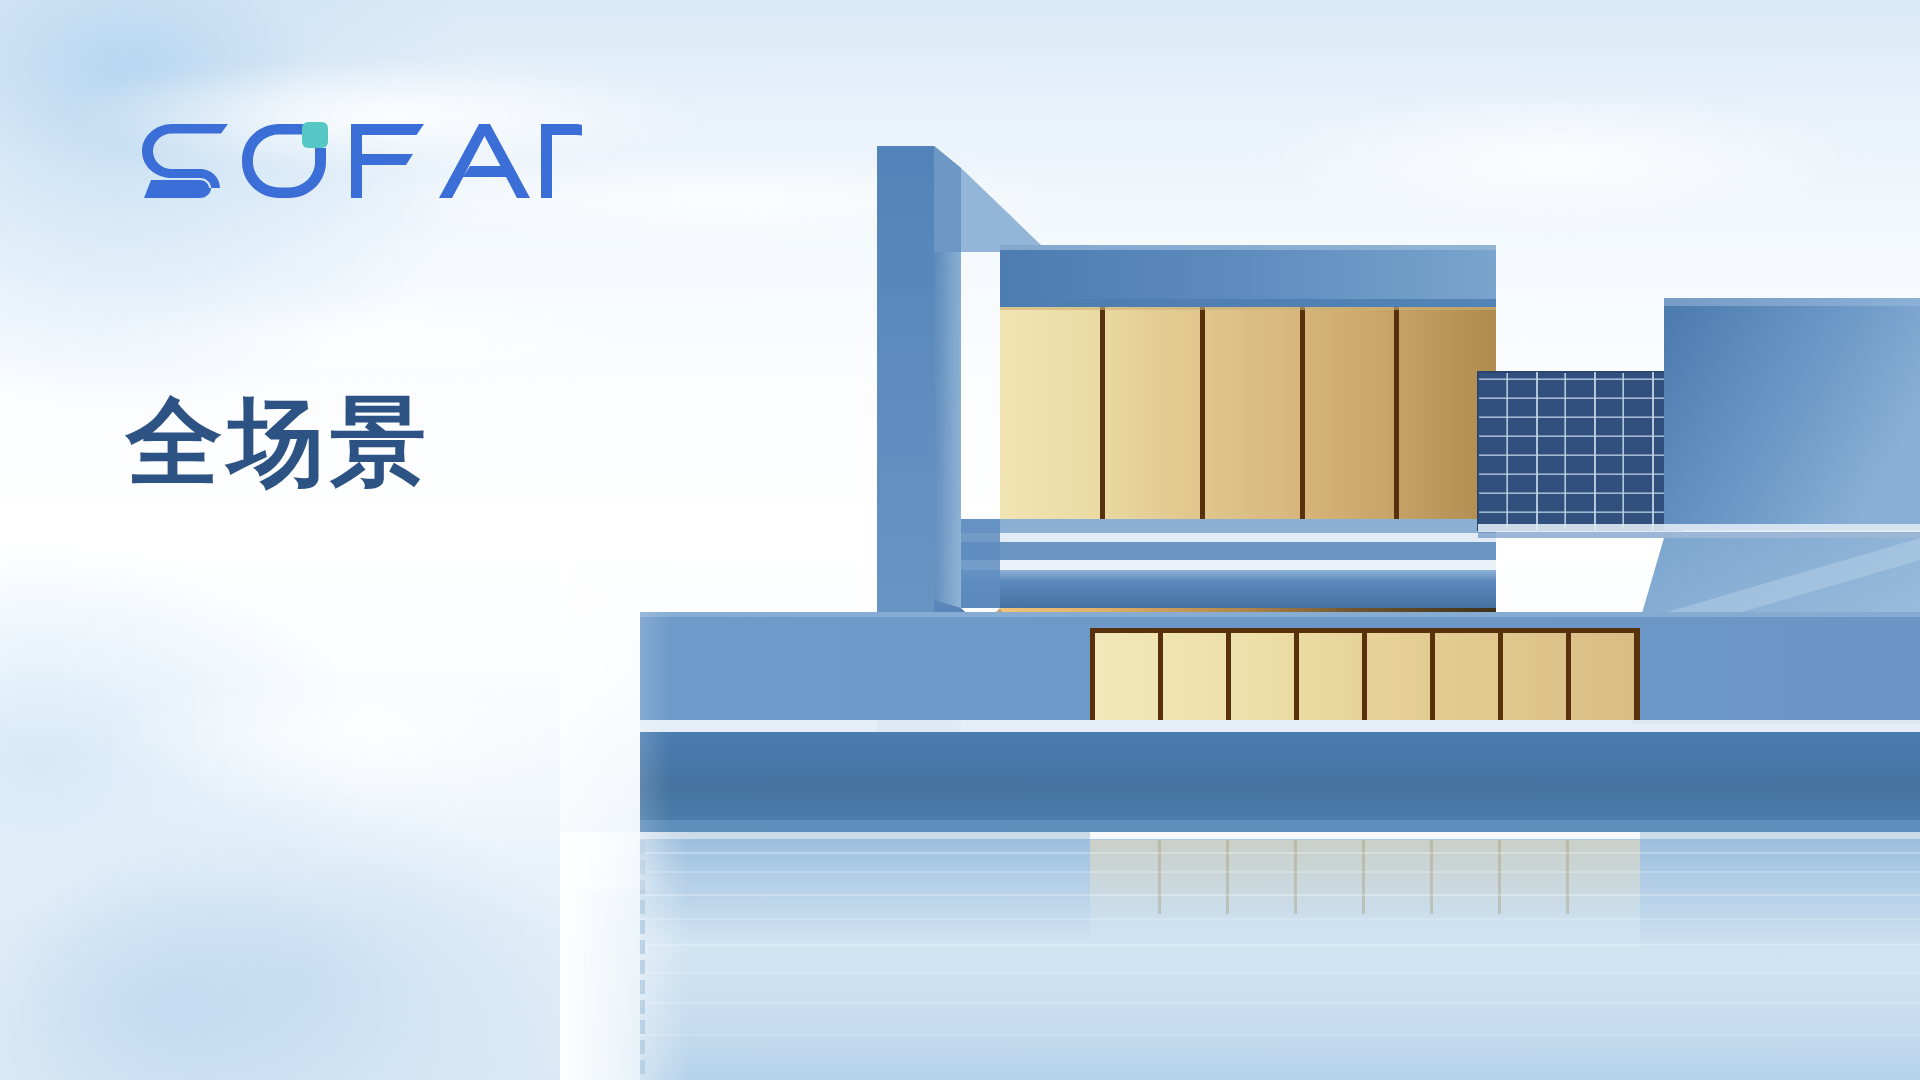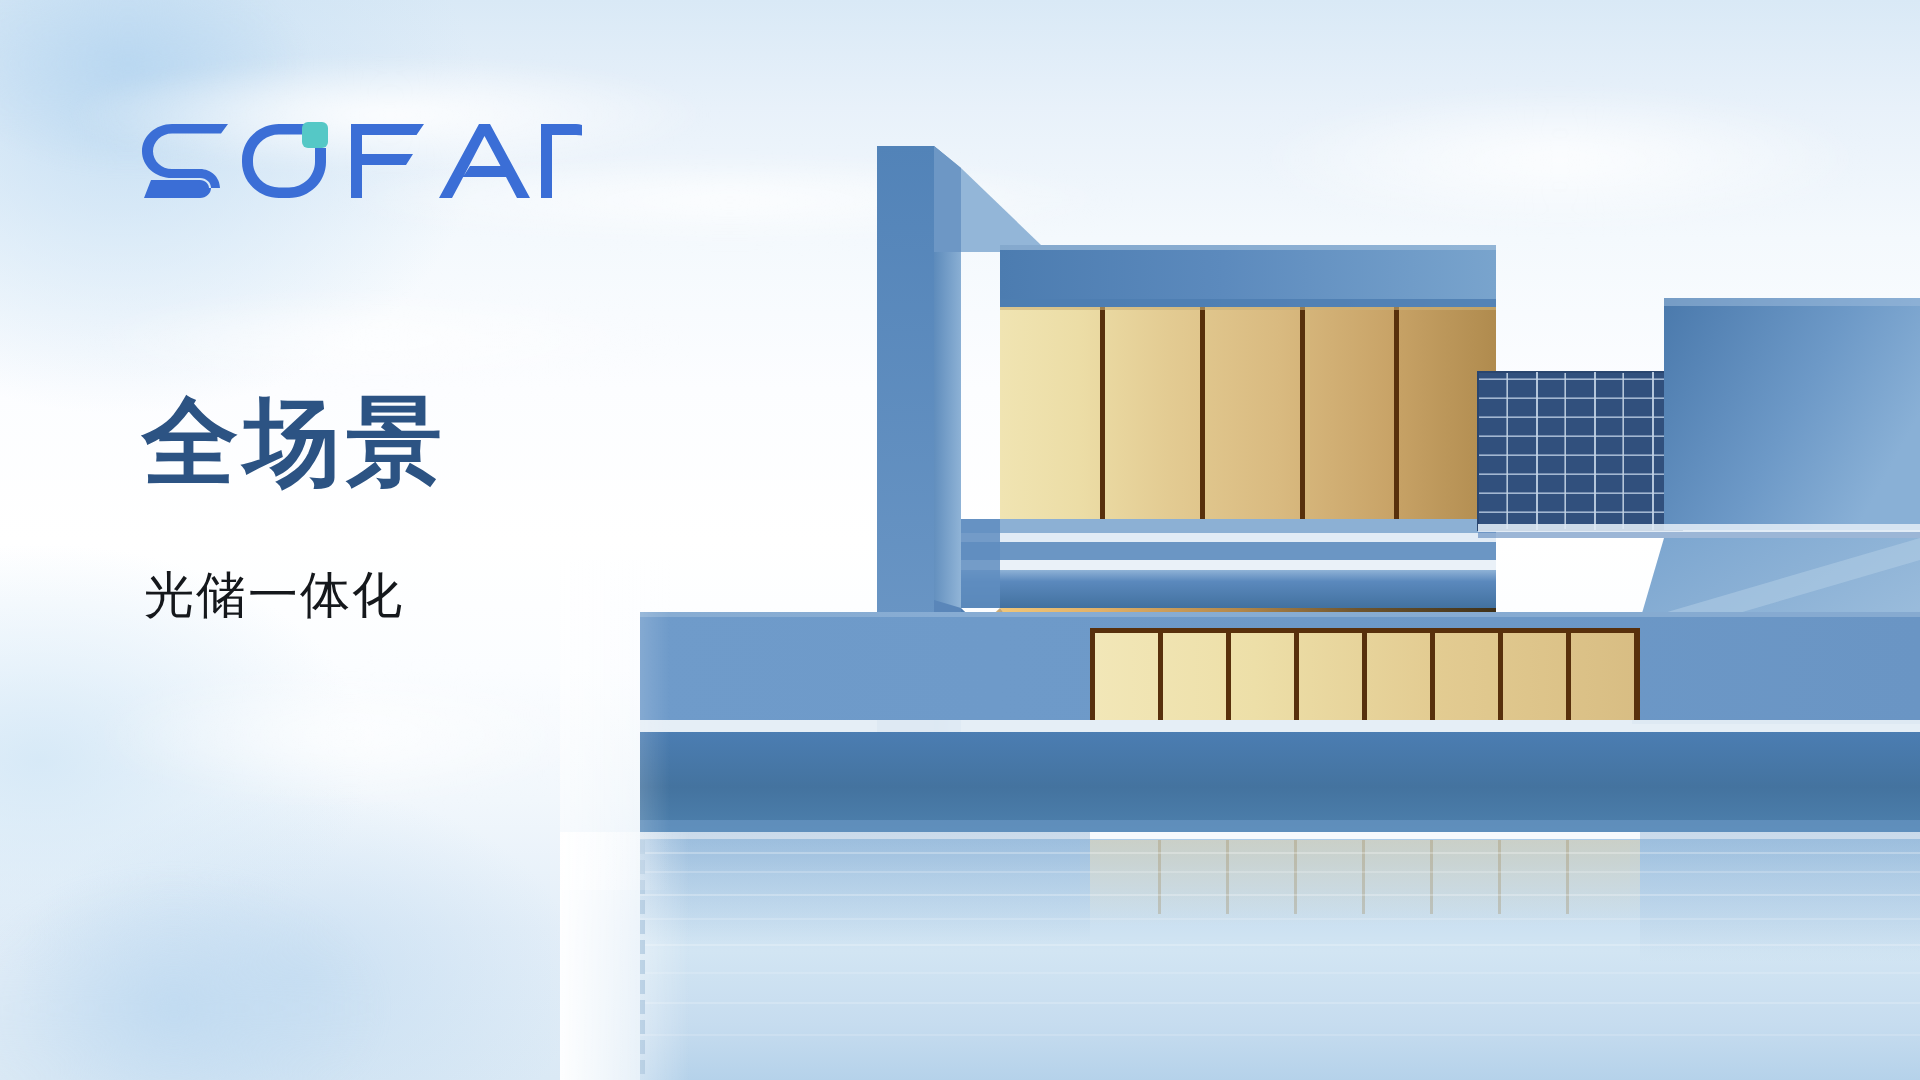--- a/index.html
+++ b/index.html
@@ -80,21 +80,21 @@
     left: 142px; top: 118px;
     width: 560px;
   }
 
   
   .logo { position: relative; width: 440px; height: 86px; }
   .logo svg { display:block; width: 440px; height: 86px; }
 
   .headline {
     position: absolute;
-    left: 142px; top: 392px;
+    left: 126px; top: 392px;
     font-size: 96px;
     font-weight: 700;
     letter-spacing: 6px;
     color: #2c5383;
     line-height: 1.05;
     white-space: nowrap;
   }
 
   .subhead {
     position: absolute;
@@ -395,16 +395,15 @@
         </g>
 
         <rect x="160" y="4" width="26" height="26" rx="6" fill="#55c8c6"></rect>
       </svg>
     </div>
   </div>
 
   <div class="headline">全场景</div>
 
   <div class="subhead">
-    <span class="line">光储一体化</span>
   </div>
 
 </div>
 
 </body></html>

